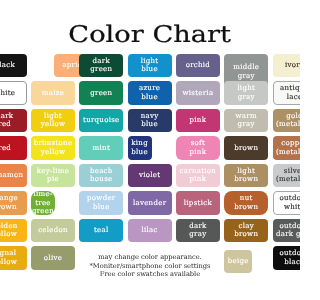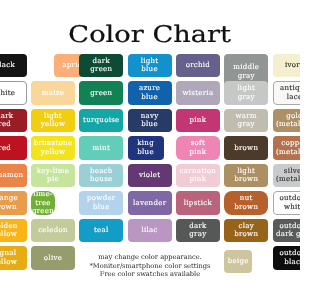--- a/index.html
+++ b/index.html
@@ -64,21 +64,21 @@
 blue</span></div>
       <div class="sw" style="top: 165px; width: 44px; height: 23.5px; border-radius: 4px; background: rgb(18, 156, 198); color: rgb(255, 255, 255);"><span>teal</span></div>
     </div>
     <div class="col" style="left: 144.9px;">
       <div class="sw" style="top: 0px; width: 44px; height: 23.5px; border-radius: 4px; background: rgb(18, 146, 204); color: rgb(255, 255, 255);"><span>light
 blue</span></div>
       <div class="sw" style="top: 27.5px; width: 44px; height: 23.5px; border-radius: 4px; background: rgb(17, 98, 173); color: rgb(255, 255, 255);"><span>azure
 blue</span></div>
       <div class="sw" style="top: 55px; width: 44px; height: 23.5px; border-radius: 4px; background: rgb(40, 58, 104); color: rgb(255, 255, 255);"><span>navy
 blue</span></div>
-      <div class="sw" style="top: 82.5px; width: 36px; height: 23.5px; border-radius: 4px; background: rgb(33, 53, 126); color: rgb(255, 255, 255);"><span>king
+      <div class="sw" style="top: 82.5px; width: 24px; height: 23.5px; border-radius: 4px; background: rgb(33, 53, 126); color: rgb(255, 255, 255);"><span>king
 blue</span></div>
       <div class="sw" style="top: 110px; width: 44px; height: 23.5px; border-radius: 4px; background: rgb(100, 56, 114); color: rgb(255, 255, 255);"><span>violet</span></div>
       <div class="sw" style="top: 137.5px; width: 44px; height: 23.5px; border-radius: 4px; background: rgb(128, 104, 166); color: rgb(255, 255, 255);"><span>lavender</span></div>
       <div class="sw" style="top: 165px; width: 44px; height: 23.5px; border-radius: 4px; background: rgb(186, 150, 194); color: rgb(255, 255, 255);"><span>lilac</span></div>
     </div>
     <div class="col" style="left: 193.2px;">
       <div class="sw" style="top: 0px; width: 44px; height: 23.5px; border-radius: 4px; background: rgb(102, 96, 140); color: rgb(255, 255, 255);"><span>orchid</span></div>
       <div class="sw" style="top: 27.5px; width: 44px; height: 23.5px; border-radius: 4px; background: rgb(176, 168, 186); color: rgb(255, 255, 255);"><span>wisteria</span></div>
       <div class="sw" style="top: 55px; width: 44px; height: 23.5px; border-radius: 4px; background: rgb(194, 54, 116); color: rgb(255, 255, 255);"><span>pink</span></div>
       <div class="sw" style="top: 82.5px; width: 44px; height: 23.5px; border-radius: 6px; background: rgb(238, 133, 181); color: rgb(255, 255, 255);"><span>soft

